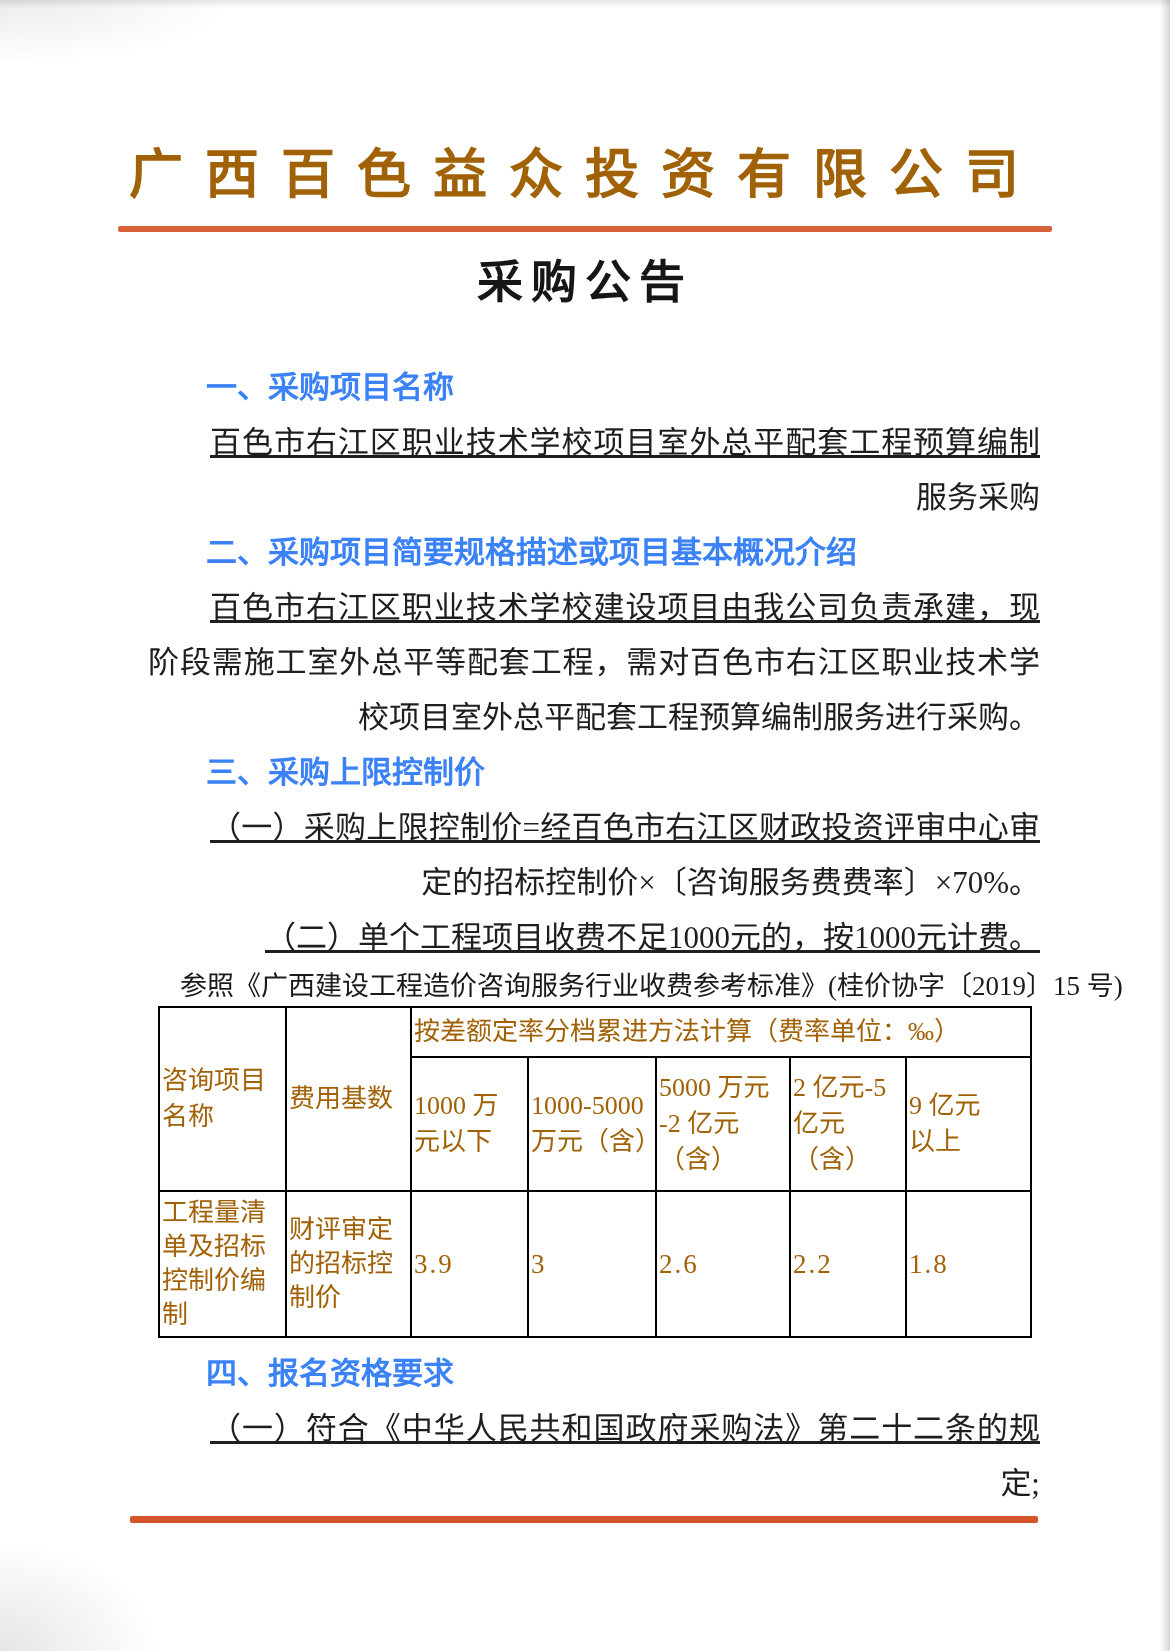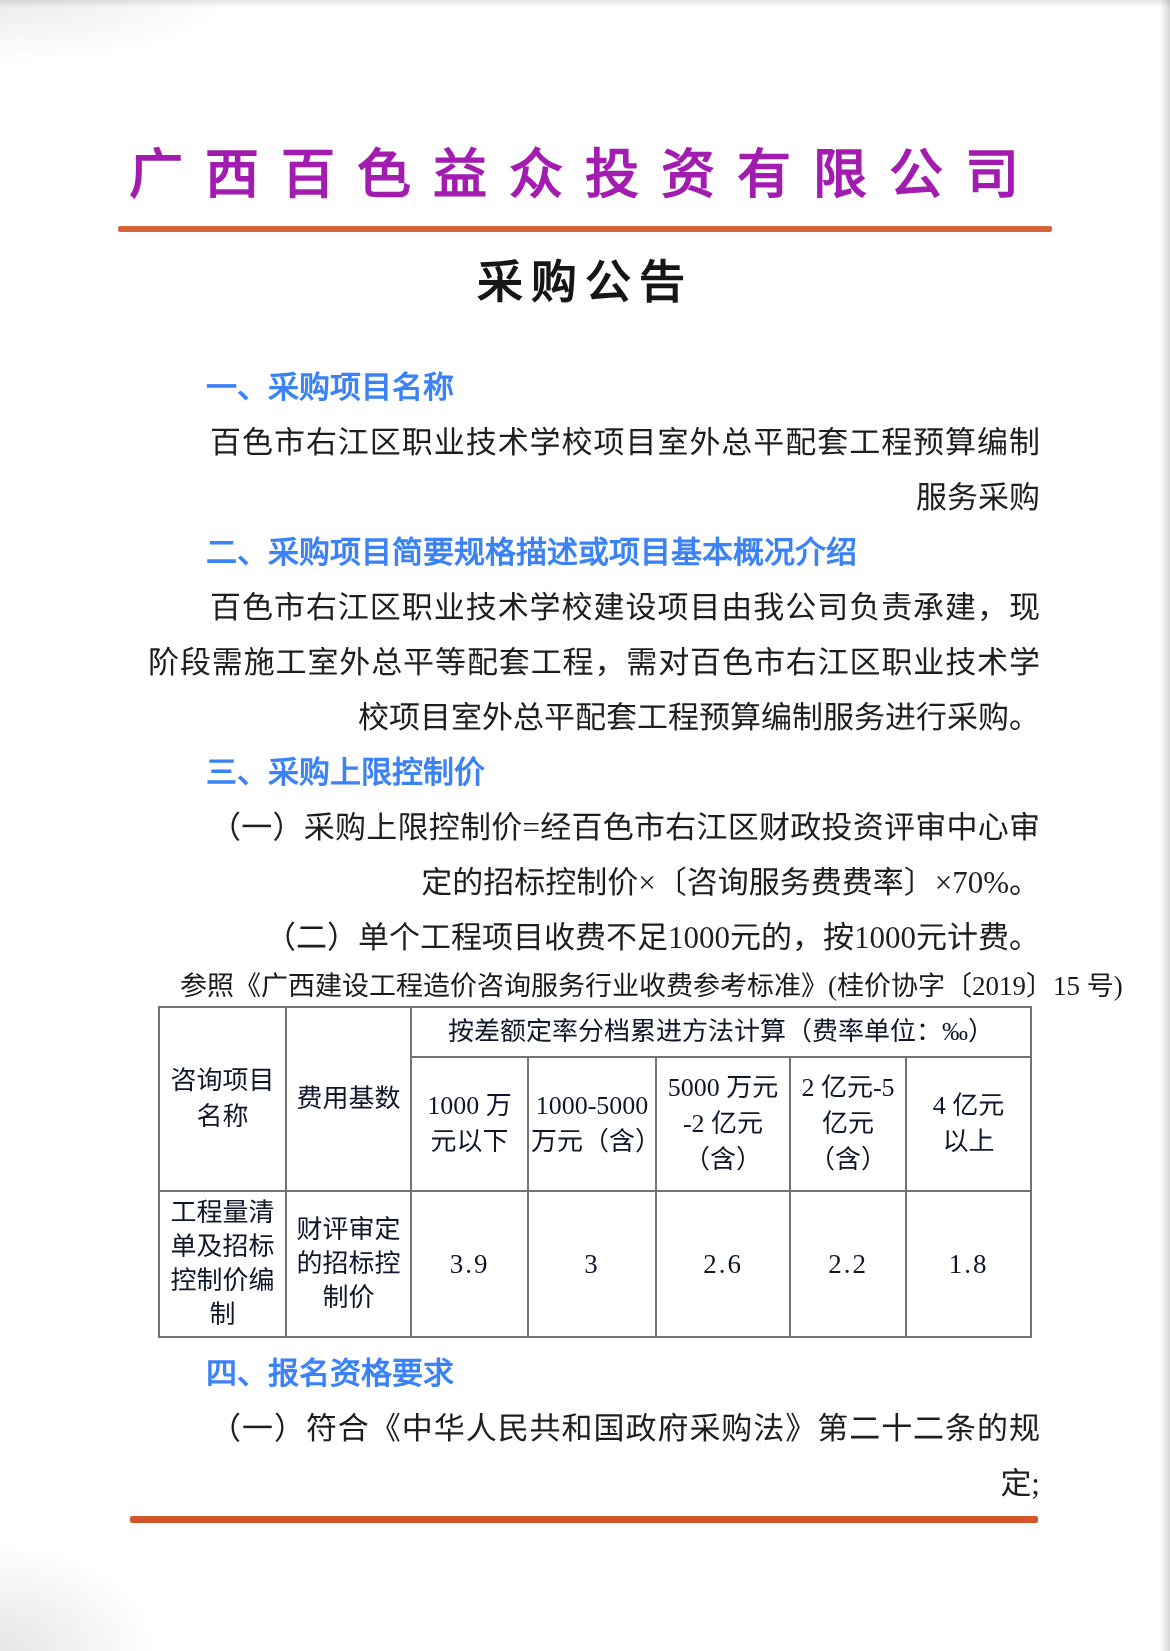--- a/index.html
+++ b/index.html
@@ -32,21 +32,21 @@
     background: radial-gradient(ellipse at top left, rgba(0,0,0,0.08), rgba(0,0,0,0) 75%);
   }
 
   .company-name {
     margin: 136px 40px 0 40px;
     text-align: center;
     font-size: 54px;
     line-height: 78px;
     font-weight: bold;
     letter-spacing: 22px;
-    color: #a21caf;
+    color: #a16207;
     white-space: nowrap;
   }
   .header-rule {
     width: 934px;
     height: 6px;
     margin: 12px auto 0 auto;
     background: #d8623a;
     border-radius: 2px;
   }
   .doc-title {
@@ -69,48 +69,47 @@
     line-height: 55px;
     text-indent: 58px;
     color: #3b82f6;
     white-space: nowrap;
   }
   .line {
     font-size: 31px;
     line-height: 55px;
     color: #1e1e1e;
   }
-  .line.indent { text-indent: 62px; }
+  .line.indent { text-indent: 62px; text-decoration: underline; }
   .line.full { text-align: justify; text-align-last: justify; }
   .line.plain { white-space: nowrap; text-align: right; }
 
   .table-caption {
     margin: 3px 0 2px 32px;
     font-size: 27px;
     line-height: 36px;
     white-space: nowrap;
     color: #1a1a1a;
   }
   table.fee {
     table-layout: fixed;
     border-collapse: collapse;
     width: 872px;
     margin-left: 10px;
     background: #fff;
   }
   table.fee td, table.fee th {
-    border: 2px solid #737373;
+    border: 2px solid #000000;
     font-weight: normal;
     font-size: 26px;
     line-height: 36px;
-    text-align: center;
     vertical-align: middle;
     padding: 2px 2px;
     white-space: pre-line;
-    color: #0f172a;
+    color: #a16207;
   }
   table.fee .group-header { height: 44px; line-height: 38px; }
   table.fee .tier-cell { padding: 12px 2px; }
   table.fee .project-cell, table.fee .base-cell { line-height: 34px; padding: 4px 2px; }
   table.fee .rate-cell { font-size: 27px; letter-spacing: 2px; }
 
   .bottom-section { margin-top: 8px; }
 
   .footer-rule {
     position: absolute;
@@ -173,21 +172,21 @@
           <td class="tier-cell">1000 万
 元以下</td>
           <td class="tier-cell">1000-5000
 万元（含）</td>
           <td class="tier-cell">5000 万元
 -2 亿元
 （含）</td>
           <td class="tier-cell">2 亿元-5
 亿元
 （含）</td>
-          <td class="tier-cell">4 亿元
+          <td class="tier-cell">9 亿元
 以上</td>
         </tr>
         <tr>
           <td class="project-cell">工程量清
 单及招标
 控制价编
 制</td>
           <td class="base-cell">财评审定
 的招标控
 制价</td>

